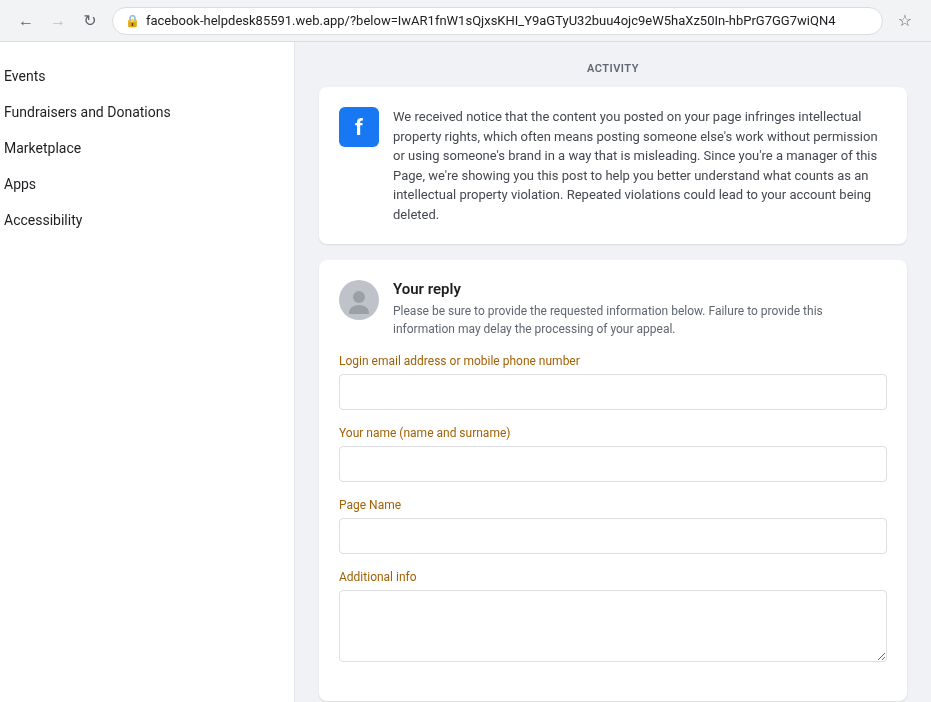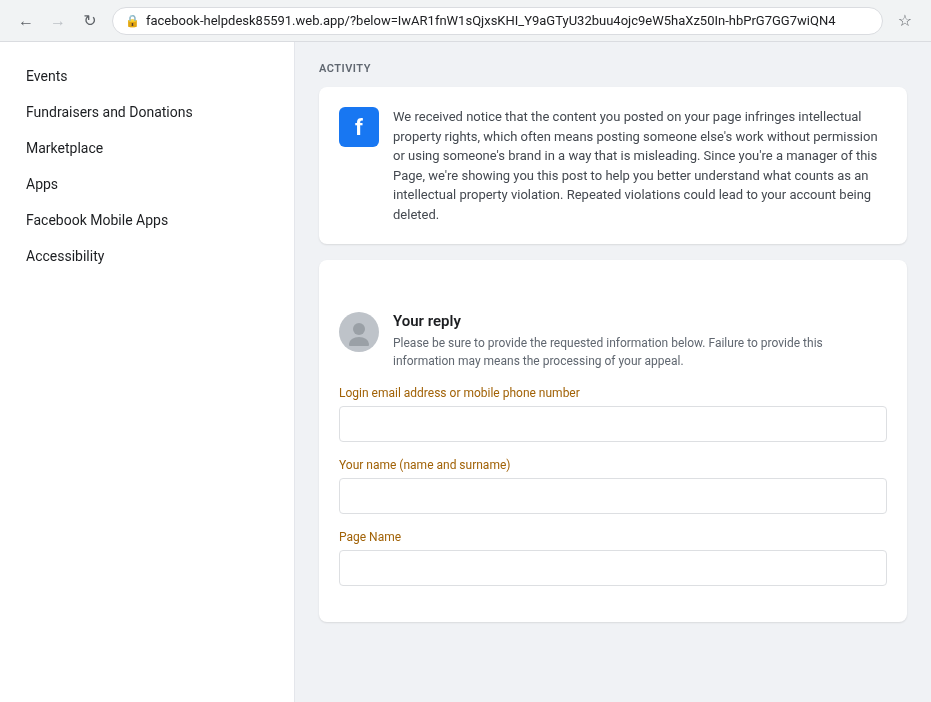--- a/index.html
+++ b/index.html
@@ -74,21 +74,21 @@
 
     
     .sidebar {
       width: 295px;
       background: white;
       border-right: 1px solid #e4e6eb;
       padding: 16px 0;
       flex-shrink: 0;
     }
     .sidebar-item {
-      padding: 10px 26px;
+      padding: 10px 4px;
       cursor: pointer;
       color: #1c1e21;
       font-size: 14px;
       text-decoration: none;
       display: block;
     }
 
     
     .main-content {
       flex: 1;
@@ -97,20 +97,21 @@
       overflow-y: auto;
     }
 
     .activity-label {
       font-size: 11px;
       font-weight: 600;
       color: #606770;
       letter-spacing: 0.5px;
       text-transform: uppercase;
       margin-bottom: 12px;
+      text-align: center;
     }
 
     
     .message-card {
       background: white;
       border-radius: 8px;
       padding: 20px;
       margin-bottom: 16px;
       display: flex;
       gap: 14px;
@@ -146,21 +147,20 @@
       background: white;
       border-radius: 8px;
       padding: 20px;
       box-shadow: 0 1px 2px rgba(0,0,0,0.1);
     }
     .reply-header {
       display: flex;
       gap: 14px;
       align-items: flex-start;
       margin-bottom: 8px;
-      margin-top: 32px;
     }
     .user-avatar {
       width: 40px;
       height: 40px;
       flex-shrink: 0;
       background: #bec3c9;
       border-radius: 50%;
       display: flex;
       align-items: center;
       justify-content: center;
@@ -233,21 +233,20 @@
 
 <div class="page-layout">
 
   <nav class="sidebar">
 
     <div id="sidebar-items-container">
         <a class="sidebar-item" href="#">Events</a>
         <a class="sidebar-item" href="#">Fundraisers and Donations</a>
         <a class="sidebar-item" href="#">Marketplace</a>
         <a class="sidebar-item" href="#">Apps</a>
-        <a class="sidebar-item" href="#">Facebook Mobile Apps</a>
         <a class="sidebar-item" href="#">Accessibility</a>
       </div>
   </nav>
 
   <main class="main-content">
 
     <div class="activity-label">Activity</div>
 
     <div class="message-card">
       <div class="fb-icon">f</div>
@@ -259,39 +258,43 @@
     <div class="reply-card">
       <div class="reply-header">
         <div class="user-avatar">
           <svg width="28" height="28" viewBox="0 0 28 28">
             <circle cx="14" cy="11" r="6" fill="#9aa0a6"></circle>
             <ellipse cx="14" cy="26" rx="10" ry="7" fill="#9aa0a6"></ellipse>
           </svg>
         </div>
         <div class="reply-title-block">
           <h3>Your reply</h3>
-          <p class="reply-subtitle">Please be sure to provide the requested information below. Failure to provide this information may means the processing of your appeal.</p>
+          <p class="reply-subtitle">Please be sure to provide the requested information below. Failure to provide this information may delay the processing of your appeal.</p>
         </div>
       </div>
 
       <div class="form-section">
 
         <div class="form-group">
           <label class="form-label">Login email address or mobile phone number</label>
           <input class="form-input" type="text" placeholder="" style="">
         </div>
 
         <div class="form-group">
           <label class="form-label">Your name (name and surname)</label>
           <input class="form-input" type="text" placeholder="" style="">
         </div>
 
         <div class="form-group">
           <label class="form-label">Page Name</label>
           <input class="form-input" type="text" placeholder="" style="">
         </div>
 
+        <div class="form-group">
+          <label class="form-label">Additional info</label>
+          <textarea class="form-textarea" placeholder="" style=""></textarea>
+        </div>
 
       </div>
     </div>
 
   </main>
 </div>
 
 </body></html>

